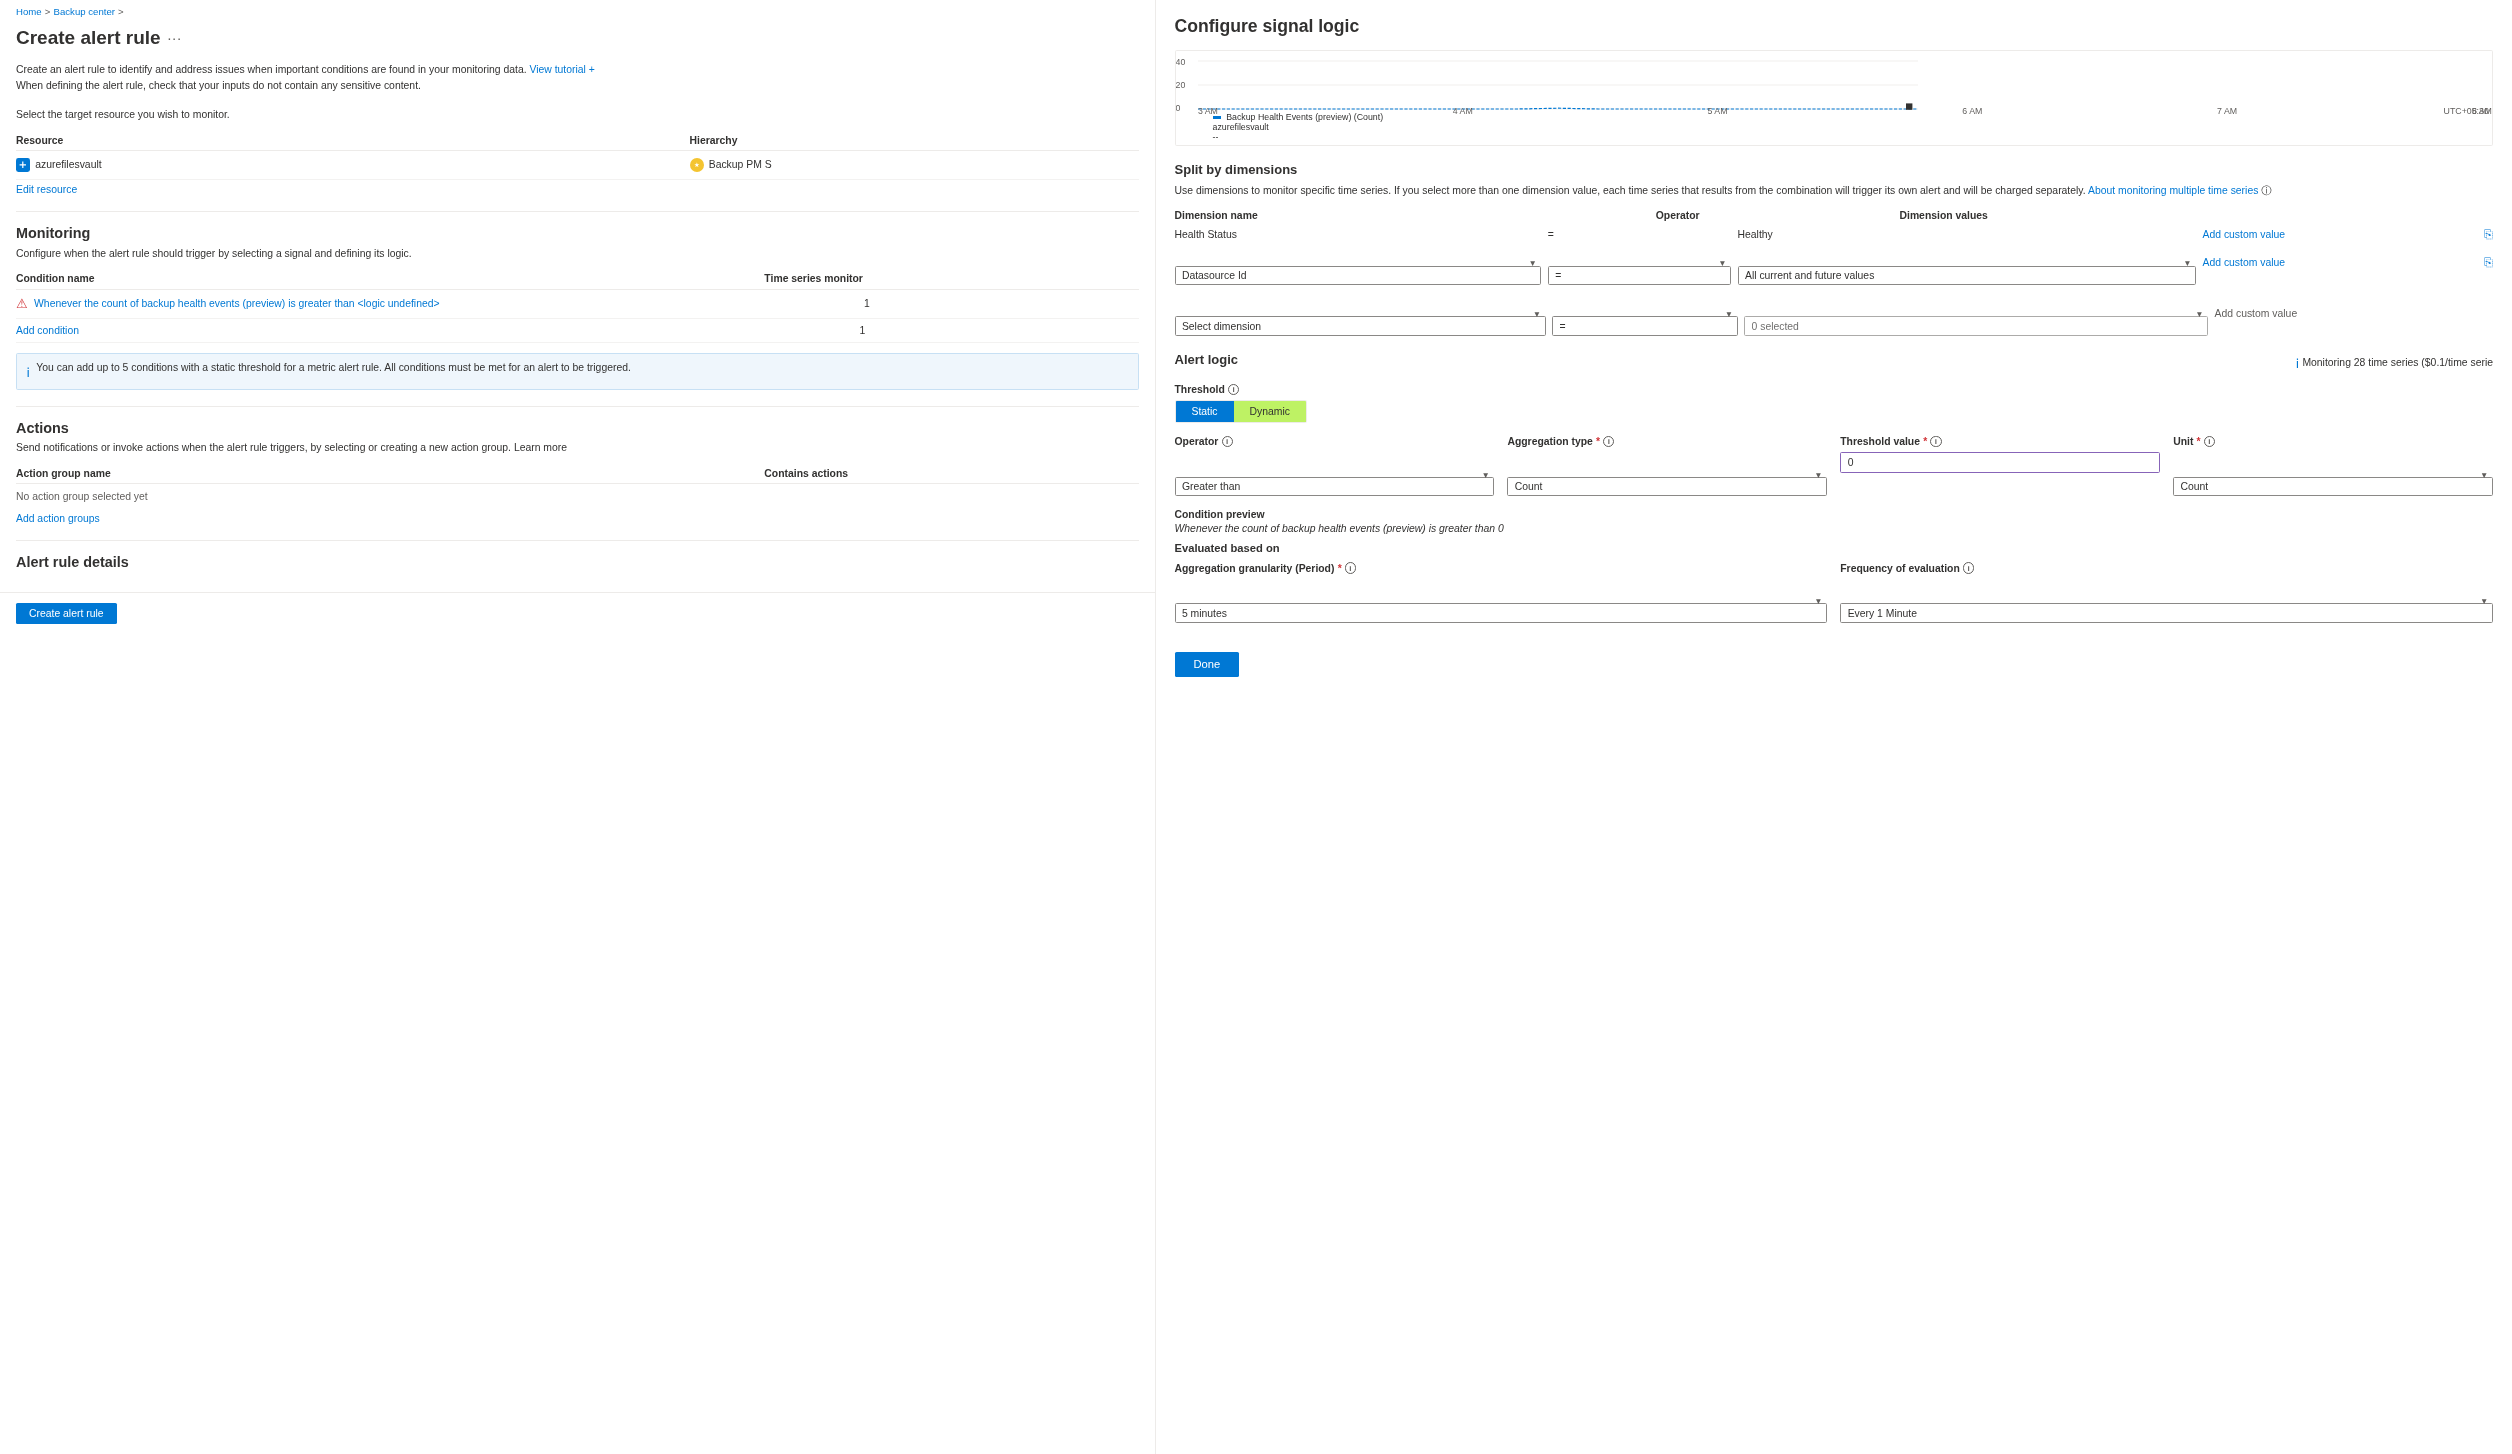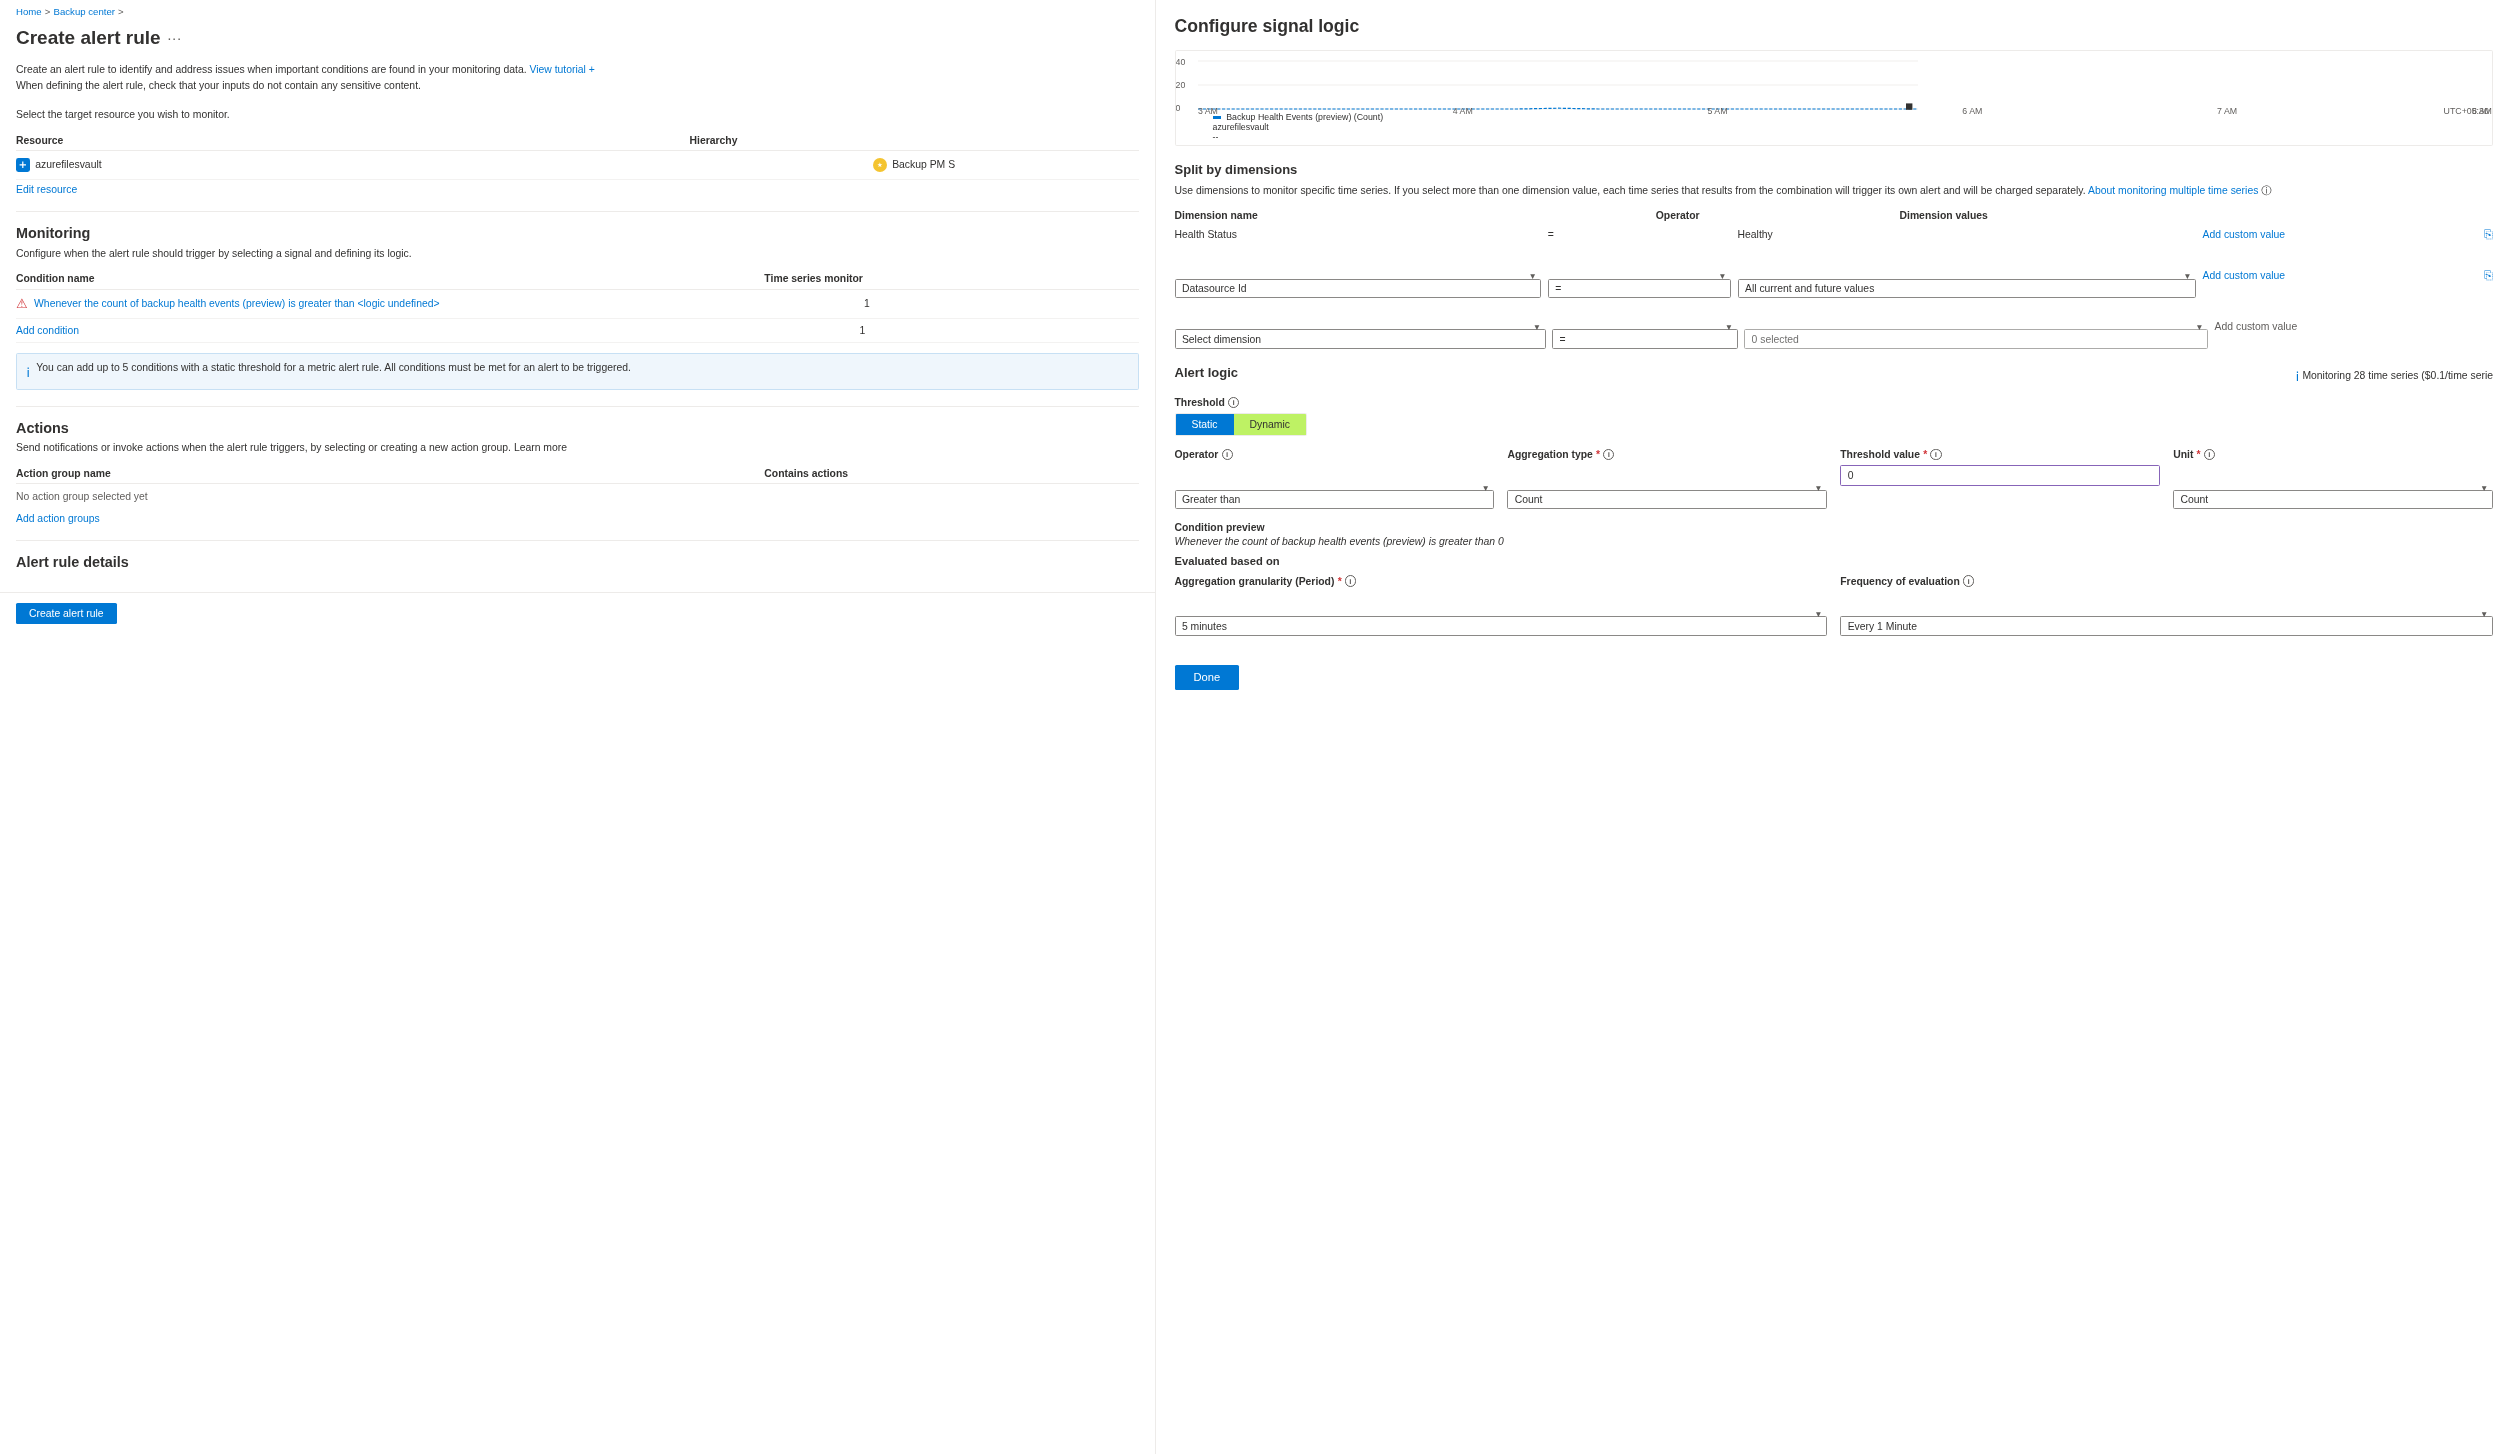--- a/index.html
+++ b/index.html
@@ -241,21 +241,21 @@
       gap: 6.4px;
     }
     .dim-col-name { flex: 2; }
     .dim-col-op { flex: 1; }
     .dim-col-val { flex: 2.5; }
     .dim-col-custom { flex: 1.5; }
     .dim-row {
       display: flex;
       align-items: center;
       gap: 6.4px;
-      margin-bottom: 13px;
+      margin-bottom: 0;
     }
     .dim-static-text {
       flex: 2;
       font-size: 10.4px;
       color: #323130;
     }
     .dim-op-static {
       flex: 1;
       font-size: 10.4px;
       color: #323130;
@@ -468,21 +468,21 @@
     <div class="resource-row">
       <span class="col-resource" style="display:flex;align-items:center;">
         <span class="resource-icon">
           <svg width="9.6" height="9.6" viewBox="0 0 12 12" fill="none">
               <rect width="12" height="12" rx="2" fill="#0078d4"></rect>
               <path d="M2 6h8M6 2v8" stroke="white" stroke-width="1.5"></path>
             </svg>
         </span>
         <span>azurefilesvault</span>
       </span>
-      <span class="col-hierarchy" style="display:flex;align-items:center;justify-content:center;">
+      <span class="col-hierarchy" style="display:flex;align-items:center;">
         <span class="hierarchy-icon">
           <svg width="9.6" height="9.6" viewBox="0 0 12 12" style="font-size:10px">
               <circle cx="6" cy="6" r="6" fill="#f4c430"></circle>
               <text x="6" y="9" text-anchor="middle" font-size="8" fill="white">★</text>
             </svg>
         </span>
         <span>Backup PM S</span>
       </span>
     </div>
     <a class="edit-link">Edit resource</a>

